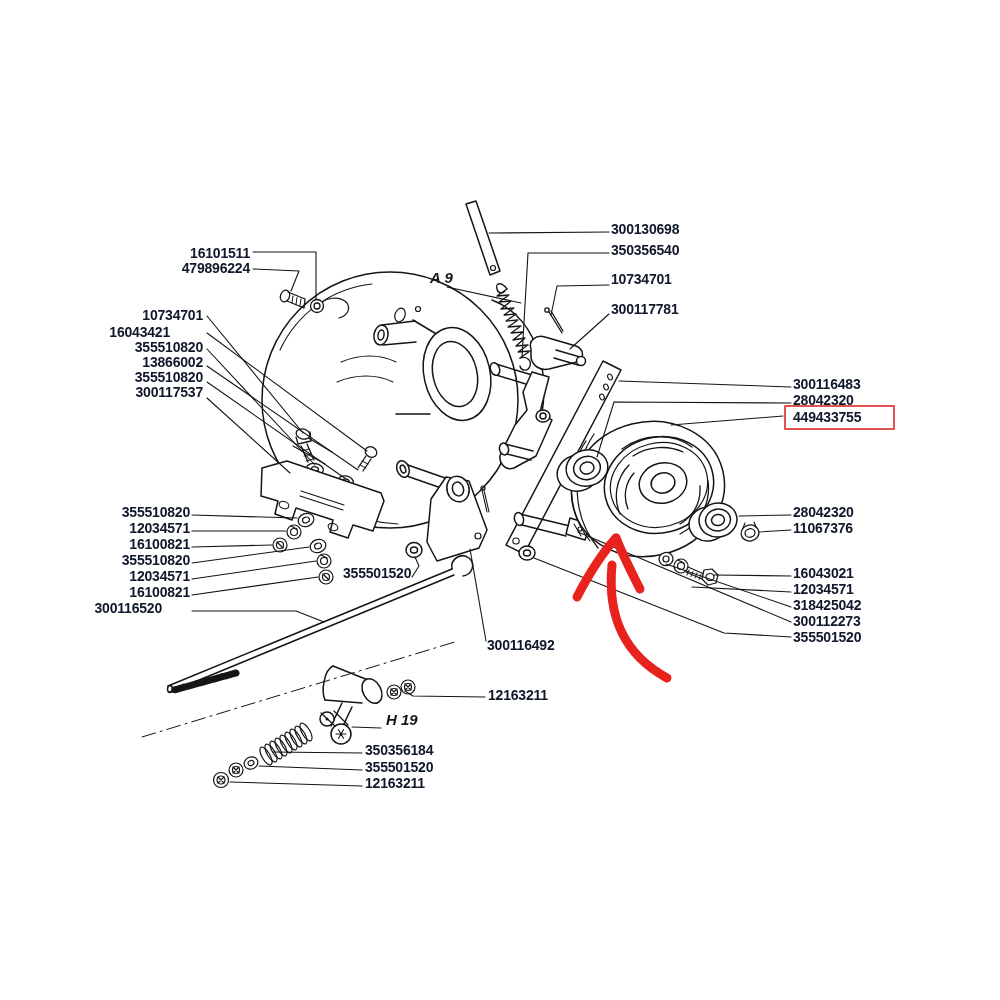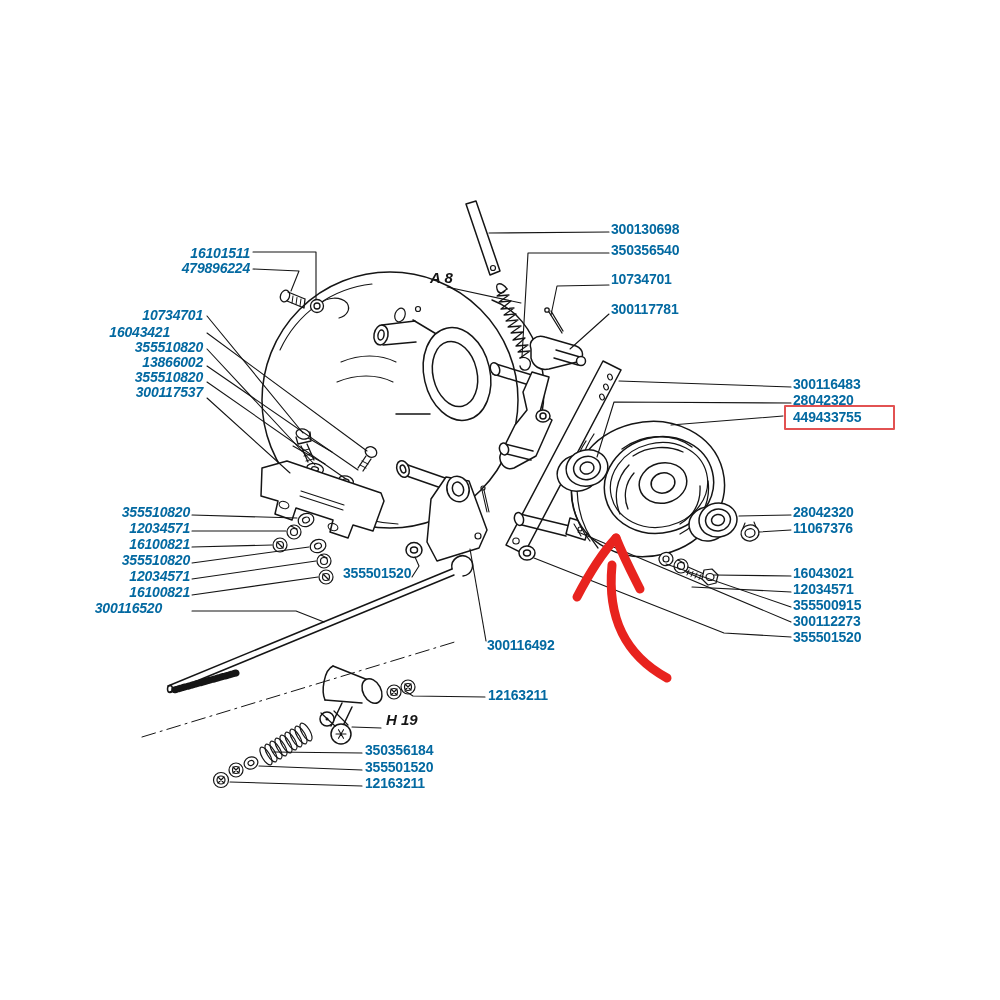--- a/index.html
+++ b/index.html
@@ -1,21 +1,21 @@
 <!DOCTYPE html>
 <html><head>
 <meta charset="utf-8">
 <style>
   html,body{margin:0;padding:0;background:#fff;}
   .stage{position:relative;width:1000px;height:1000px;background:#fff;overflow:hidden;
          font-family:"Liberation Sans",sans-serif;}
   .stage svg{position:absolute;left:0;top:0;}
-  .lbl{position:absolute;font:bold 14px/1.1 "Liberation Sans",sans-serif;color:#0369a1;
+  .lbl{position:absolute;font:bold 14px/1.1 "Liberation Sans",sans-serif;color:#0f172a;
        letter-spacing:-0.2px;white-space:nowrap;}
-  .lbl.r{text-align:left;font-style:italic;}
+  .lbl.r{text-align:left;}
   .ref{position:absolute;font:bold italic 15px/1.1 "Liberation Sans",sans-serif;color:#151515;
        white-space:nowrap;}
   .hlbox{position:absolute;border:2px solid #e25252;border-radius:1px;}
 </style>
 </head>
 <body>
 
 <div class="stage">
 
 <svg width="1000" height="1000" viewBox="0 0 1000 1000" stroke="#151515" fill="none" stroke-width="1.5" stroke-linecap="round" stroke-linejoin="round">
@@ -314,34 +314,34 @@
 <div class="lbl r" style="right:838px;top:601px">300116520</div>
 
 <div class="lbl" style="left:343px;top:566px">355501520</div>
 <div class="lbl" style="left:487px;top:638px">300116492</div>
 <div class="lbl" style="left:488px;top:688px">12163211</div>
 <div class="ref" style="left:386px;top:712px">H 19</div>
 <div class="lbl" style="left:365px;top:743px">350356184</div>
 <div class="lbl" style="left:365px;top:760px">355501520</div>
 <div class="lbl" style="left:365px;top:776px">12163211</div>
 
-<div class="ref" style="left:430px;top:270px">A 8</div>
+<div class="ref" style="left:430px;top:270px">A 9</div>
 
 <div class="lbl" style="left:611px;top:222px">300130698</div>
 <div class="lbl" style="left:611px;top:243px">350356540</div>
 <div class="lbl" style="left:611px;top:272px">10734701</div>
 <div class="lbl" style="left:611px;top:302px">300117781</div>
 
 <div class="lbl" style="left:793px;top:377px">300116483</div>
 <div class="lbl" style="left:793px;top:393px">28042320</div>
 <div class="hlbox" style="left:784px;top:405px;width:107px;height:21px"></div>
 <div class="lbl" style="left:793px;top:410px">449433755</div>
 
 <div class="lbl" style="left:793px;top:505px">28042320</div>
 <div class="lbl" style="left:793px;top:521px">11067376</div>
 
 <div class="lbl" style="left:793px;top:566px">16043021</div>
 <div class="lbl" style="left:793px;top:582px">12034571</div>
-<div class="lbl" style="left:793px;top:598px">355500915</div>
+<div class="lbl" style="left:793px;top:598px">318425042</div>
 <div class="lbl" style="left:793px;top:614px">300112273</div>
 <div class="lbl" style="left:793px;top:630px">355501520</div>
 
 </div>
 
 </body></html>

